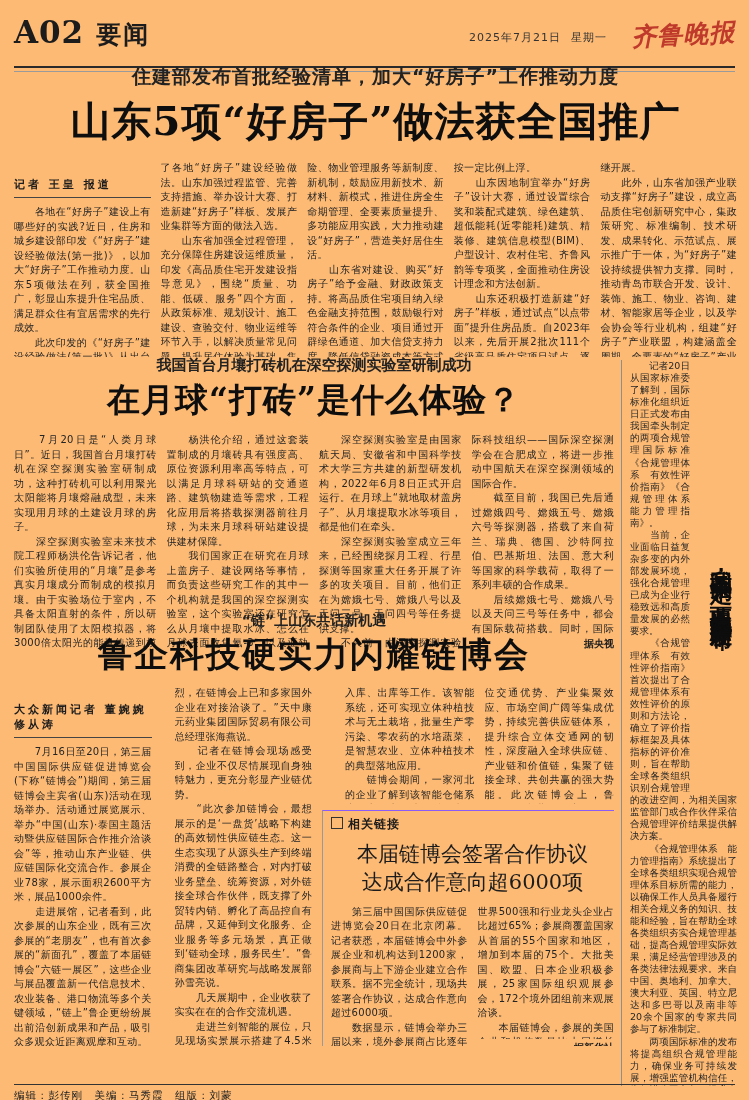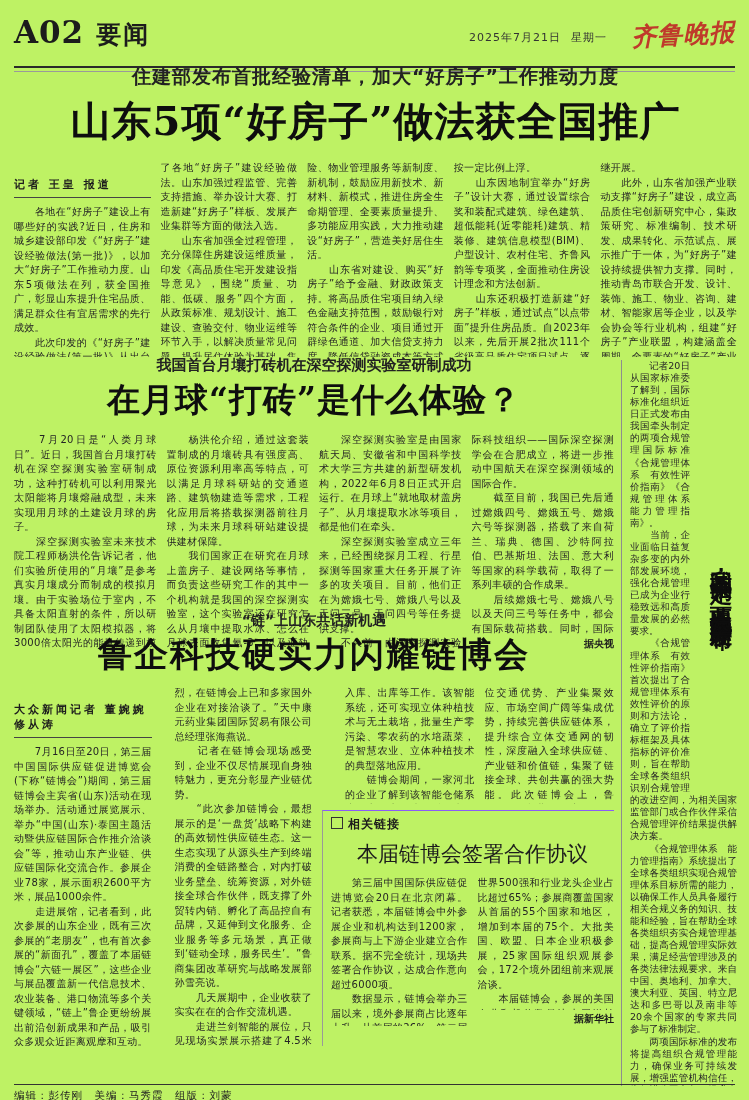--- a/index.html
+++ b/index.html
@@ -1,18 +1,18 @@
 <!DOCTYPE html>
 <html><head>
 <meta charset="utf-8">
 <style>
   html,body { margin:0; padding:0; background:#ffffff; }
   .page {
     position:relative; width:749px; height:1100px; margin:0;
-    background:#bef264; color:#1c1c1c; overflow:hidden;
+    background:#fdba74; color:#1c1c1c; overflow:hidden;
     font-family:"DejaVu Sans", sans-serif;
   }
   
   .hdr { position:absolute; left:14px; top:14px; right:14px; height:42px; }
   .pageno { font-family:"DejaVu Serif", serif; font-size:31px; font-weight:bold; letter-spacing:1px; }
   .secname { font-size:25px; font-weight:bold; margin-left:12px; letter-spacing:2px; }
   .dateline { position:absolute; right:128px; top:16px; font-size:11px; color:#333; letter-spacing:1px; }
   .dateline span { margin-left:10px; }
   .masthead {
     position:absolute; right:0; top:4px; color:#bf3a2b;
@@ -177,20 +177,21 @@
 　　近年来，山东充分发挥区</div>
           <div class="ncol">位交通优势、产业集聚效应、市场空间广阔等集成优势，持续完善供应链体系，提升综合立体交通网的韧性，深度融入全球供应链、产业链和价值链，集聚了链接全球、共创共赢的强大势能。此次链博会上，鲁企“链”接世界，彰显“双链”韧性和活力。</div>
         </div>
 
         <div class="relbox">
           <div class="rel-label">
             <span class="sq"></span><span>相关链接</span>
           </div>
           <div class="rel-head">
             <div>本届链博会签署合作协议</div>
+            <div>达成合作意向超6000项</div>
           </div>
           <div class="rel-cols">
             <div class="ncol">　　第三届中国国际供应链促进博览会20日在北京闭幕。记者获悉，本届链博会中外参展企业和机构达到1200家，参展商与上下游企业建立合作联系。据不完全统计，现场共签署合作协议，达成合作意向超过6000项。
 　　数据显示，链博会举办三届以来，境外参展商占比逐年上升，从首届的26%、第二届的32%，上升至本届的35%。其中，</div>
             <div class="colwrap">
               <div class="ncol">世界500强和行业龙头企业占比超过65%；参展商覆盖国家从首届的55个国家和地区，增加到本届的75个。大批美国、欧盟、日本企业积极参展，25家国际组织观展参会，172个境外团组前来观展洽谈。
 　　本届链博会，参展的美国企业和机构数量比上届增长15%，继续位列境外参展商数量之首。</div>
               <div class="credit">据新华社</div>
             </div>
           </div>

